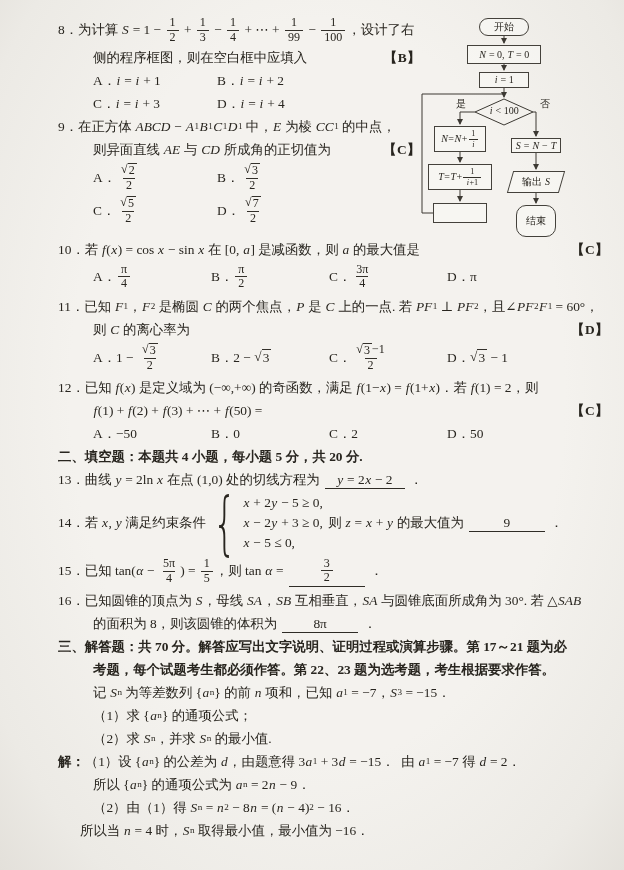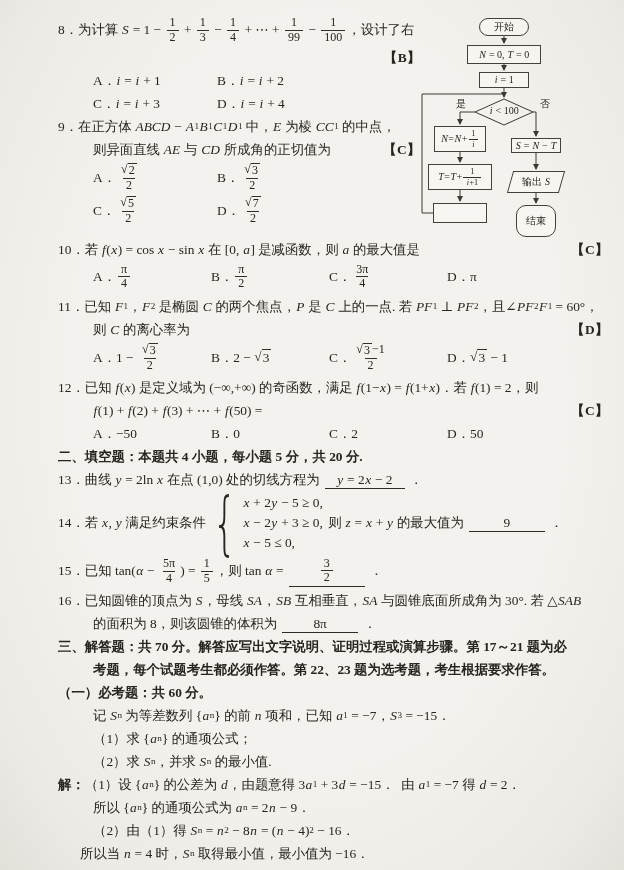--- a/index.html
+++ b/index.html
@@ -86,20 +86,21 @@
             <span class="den"><span class="t">99</span></span>
           </span>
           <span class="t"> − </span>
           <span class="frac">
             <span class="num"><span class="t">1</span></span>
             <span class="den"><span class="t">100</span></span>
           </span>
           <span class="t">，设计了右</span>
         </div>
         <div class="line cont">
+          <span class="t">侧的程序框图，则在空白框中应填入</span>
           <span class="ans">【B】</span>
         </div>
         <div class="line opts opts2">
           <span class="cell">
             <span class="t">A．</span>
             <span class="it">i</span>
             <span class="t"> = </span>
             <span class="it">i</span>
             <span class="t"> + 1</span>
           </span>
@@ -468,23 +469,20 @@
           </span>
           <span class="t">．</span>
         </div>
       </section>
       <section class="bold">
         <div class="line ">
           <span class="t">三、解答题：共 70 分。解答应写出文字说明、证明过程或演算步骤。第 17～21 题为必</span>
         </div>
         <div class="line cont">
           <span class="t">考题，每个试题考生都必须作答。第 22、23 题为选考题，考生根据要求作答。</span>
-        </div>
-        <div class="line ">
-          <span class="t">（一）必考题：共 60 分。</span>
         </div>
       </section>
       <section>
         <div class="line cont">
           <span class="t">记 </span>
           <span class="it">S</span>
           <sub><span class="t">n</span></sub>
           <span class="t"> 为等差数列 {</span>
           <span class="it">a</span>
           <sub><span class="t">n</span></sub>

